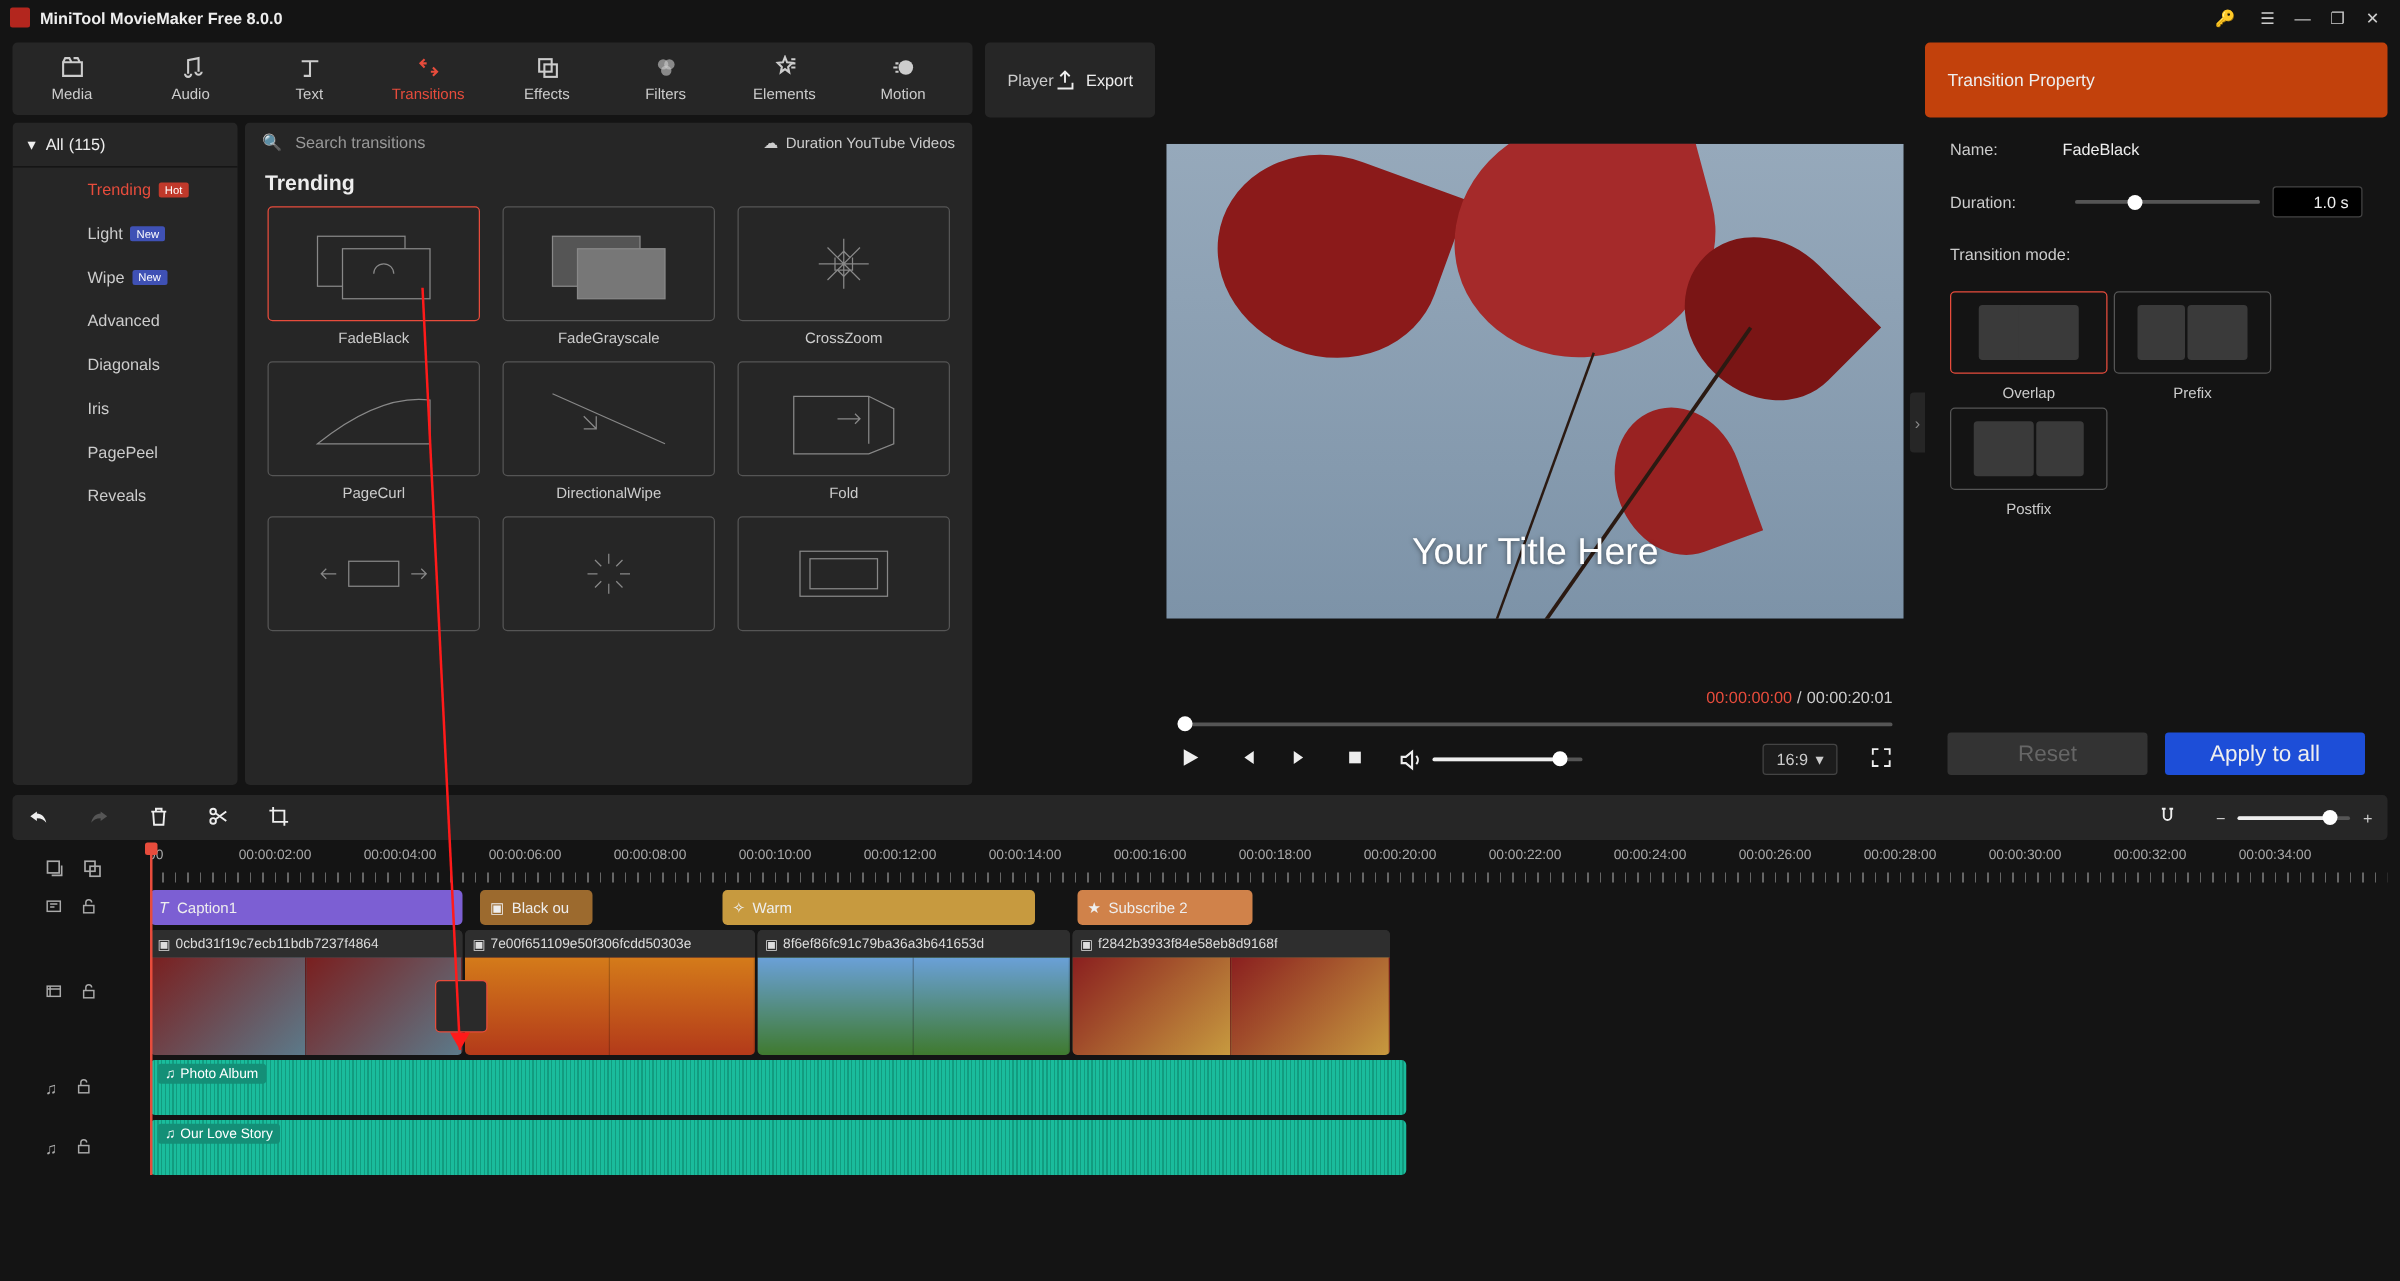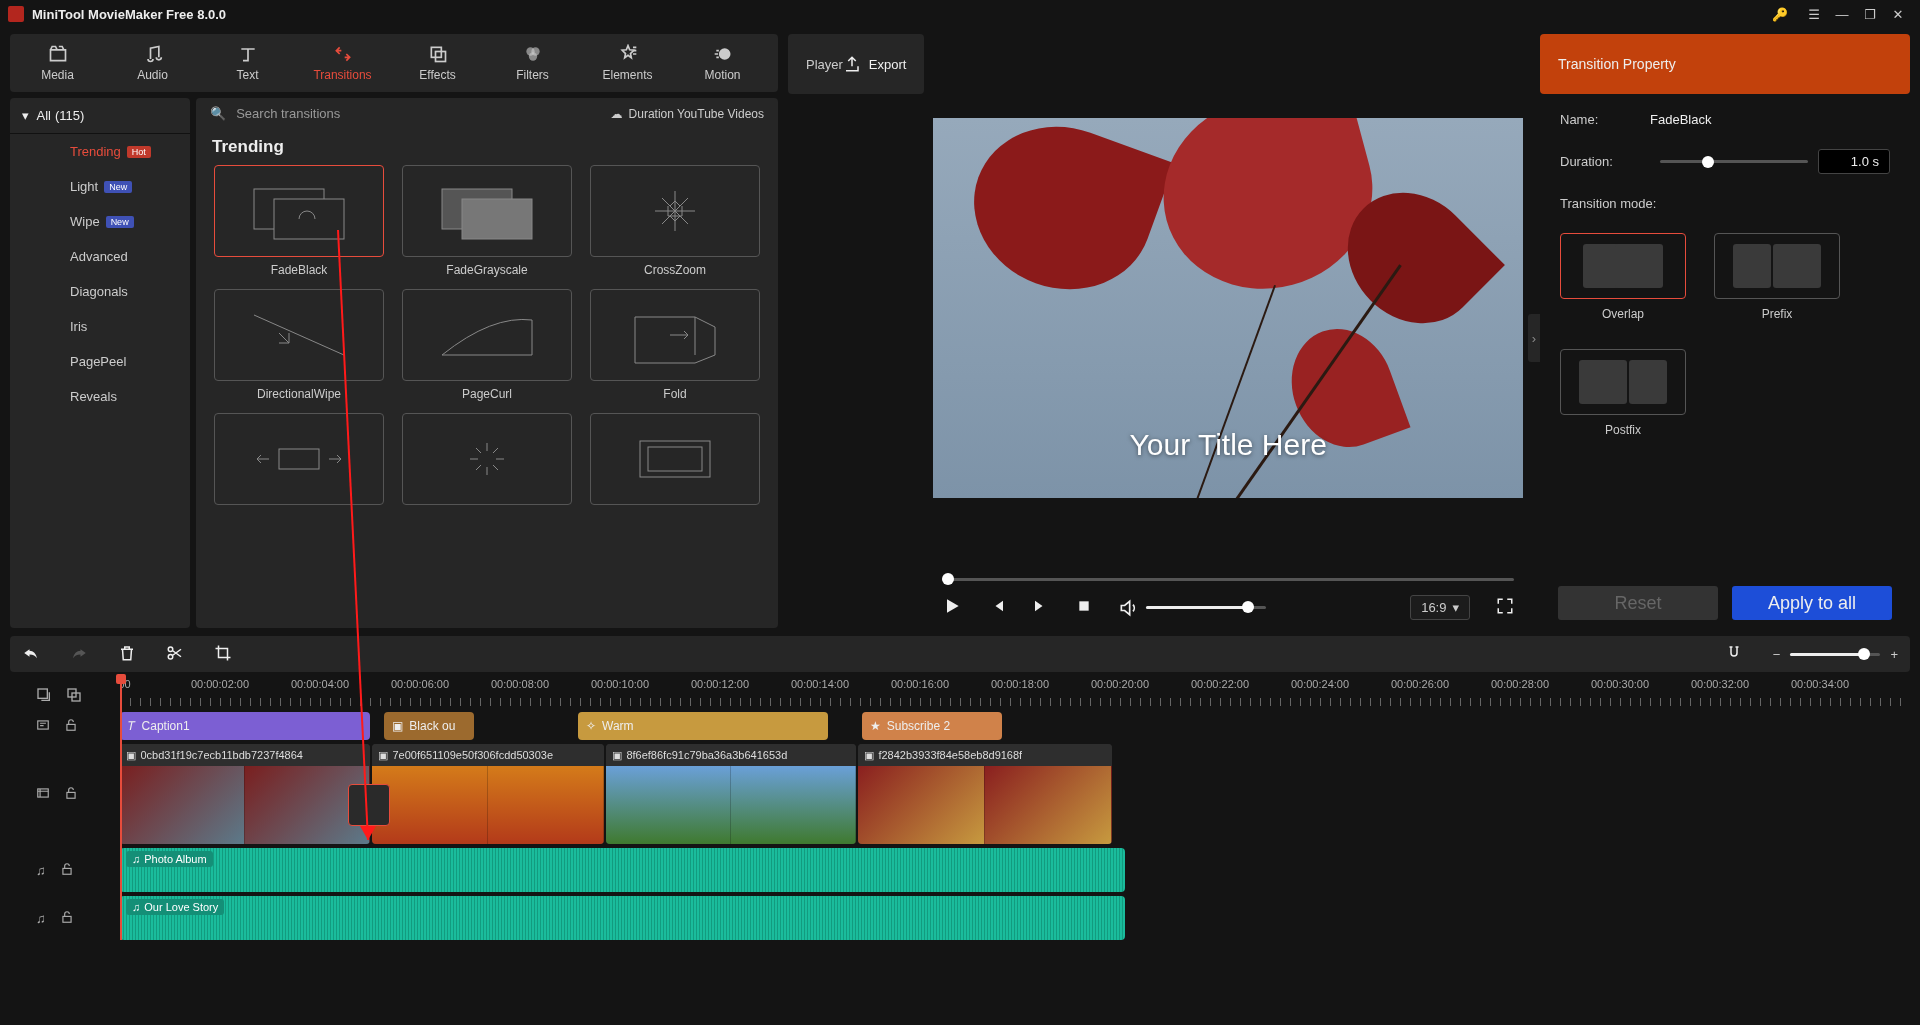--- a/index.html
+++ b/index.html
@@ -71,21 +71,21 @@
 .props { width:370px; margin:6px 10px 0 0; display:flex; flex-direction:column; }
 .props-head { background:#c2410c; border-radius:4px; height:60px; display:flex; align-items:center; padding:0 18px; color:#eee; font-size:14px; }
 .props-body { flex:1; padding:18px 20px; position:relative; }
 .prow { display:flex; align-items:center; margin-bottom:22px; font-size:13px; }
 .plabel { width:90px; color:#ccc; }
 .pval { color:#eee; }
 .slider { flex:1; display:flex; align-items:center; position:relative; margin:0 10px; }
 .slider-track { flex:1; height:3px; background:#555; border-radius:2px; }
 .slider-thumb { position:absolute; left:42px; width:12px; height:12px; background:#fff; border-radius:50%; }
 .dur-val { background:#000; border:1px solid #444; border-radius:3px; padding:4px 10px; color:#eee; width:72px; text-align:right; }
-.mode-grid { display:flex; gap:28px; flex-wrap:wrap; margin-top:8px; }
+.mode-grid { display:flex; gap:5px; flex-wrap:wrap; margin-top:8px; }
 .mode { text-align:center; }
 .mode-box { width:126px; height:66px; border:1px solid #555; border-radius:4px; display:flex; align-items:center; justify-content:center; gap:2px; }
 .mode.sel .mode-box { border:1px solid #e74c3c; }
 .mode-box .sq { width:48px; height:44px; background:#3a3a3a; border-radius:3px; }
 .mode-box .sq.ov { margin-left:-18px; }
 .mode-lbl { font-size:12px; color:#ccc; margin-top:8px; }
 .props-actions { display:flex; gap:14px; padding:0 18px 8px; }
 .btn { flex:1; height:34px; display:flex; align-items:center; justify-content:center; border-radius:3px; font-size:18px; }
 .btn.reset { background:#333; color:#666; }
 .btn.apply { background:#1d4ed8; color:#eee; }
@@ -248,34 +248,34 @@
               <div class="thumb-box">
                 <svg width="110" height="60" viewBox="0 0 110 60" stroke="#888">
                   <path d="M55 10v40M35 30h40M42 17l26 26M42 43l26-26"></path>
                   <path d="M50 25l5-5 5 5M50 35l5 5 5-5M48 25v10h14v-10"></path>
                 </svg>
               </div>
               <div class="thumb-label">CrossZoom</div>
             </div>
             <div class="thumb">
               <div class="thumb-box">
+                <svg width="110" height="60" viewBox="0 0 110 60" stroke="#888" fill="none">
+                  <path d="M10 50 Q60 10 100 15 L100 50z"></path>
+                </svg>
+              </div>
+              <div class="thumb-label">PageCurl</div>
+            </div>
+            <div class="thumb">
+              <div class="thumb-box">
                 <svg width="110" height="60" viewBox="0 0 110 60" stroke="#888">
                   <line x1="10" y1="10" x2="100" y2="50"></line>
                   <path d="M35 28l10 10m-10 0h10v-10"></path>
                 </svg>
               </div>
               <div class="thumb-label">DirectionalWipe</div>
-            </div>
-            <div class="thumb">
-              <div class="thumb-box">
-                <svg width="110" height="60" viewBox="0 0 110 60" stroke="#888" fill="none">
-                  <path d="M10 50 Q60 10 100 15 L100 50z"></path>
-                </svg>
-              </div>
-              <div class="thumb-label">PageCurl</div>
             </div>
             <div class="thumb">
               <div class="thumb-box">
                 <svg width="110" height="60" viewBox="0 0 110 60" stroke="#888" fill="none">
                   <path d="M15 12h60l20 10v28l-20 8h-60z M75 12v38"></path>
                   <path d="M50 30h18m-4-4l4 4-4 4"></path>
                 </svg>
               </div>
               <div class="thumb-label">Fold</div>
             </div>
@@ -328,20 +328,25 @@
             <div class="leaf" style="background:#a52a2a;width:210px;height:190px;left:230px;top:-20px;transform:rotate(-15deg);"></div>
             <div class="leaf" style="background:#7a1515;width:140px;height:120px;left:410px;top:80px;transform:rotate(45deg);"></div>
             <div class="leaf" style="background:#922;width:120px;height:100px;left:350px;top:220px;transform:rotate(70deg);"></div>
             <div style="position:absolute;background:#2b1a12;width:3px;height:300px;left:380px;top:120px;transform:rotate(35deg);"></div>
             <div style="position:absolute;background:#2b1a12;width:2px;height:240px;left:300px;top:160px;transform:rotate(20deg);"></div>
           </div>
           <div class="title-overlay">Your Title Here</div>
         </div>
       </div>
       <div class="controls">
+        <div class="time-row">
+          <span class="time-cur">00:00:00:00</span>
+          <span> / </span>
+          <span>00:00:20:01</span>
+        </div>
         <div class="seek">
           <div class="seek-track"></div>
             <div class="seek-thumb"></div>
         </div>
         <div class="btn-row">
           <span class="ctrl-btn"><svg width="20" height="20" viewBox="0 0 24 24" fill="#eee">
                 <path d="M6 4l14 8-14 8z"></path>
               </svg></span>
           <span class="ctrl-btn"><svg width="18" height="18" viewBox="0 0 24 24" fill="#eee">
                 <path d="M6 5v14 M20 5l-10 7 10 7z"></path>

